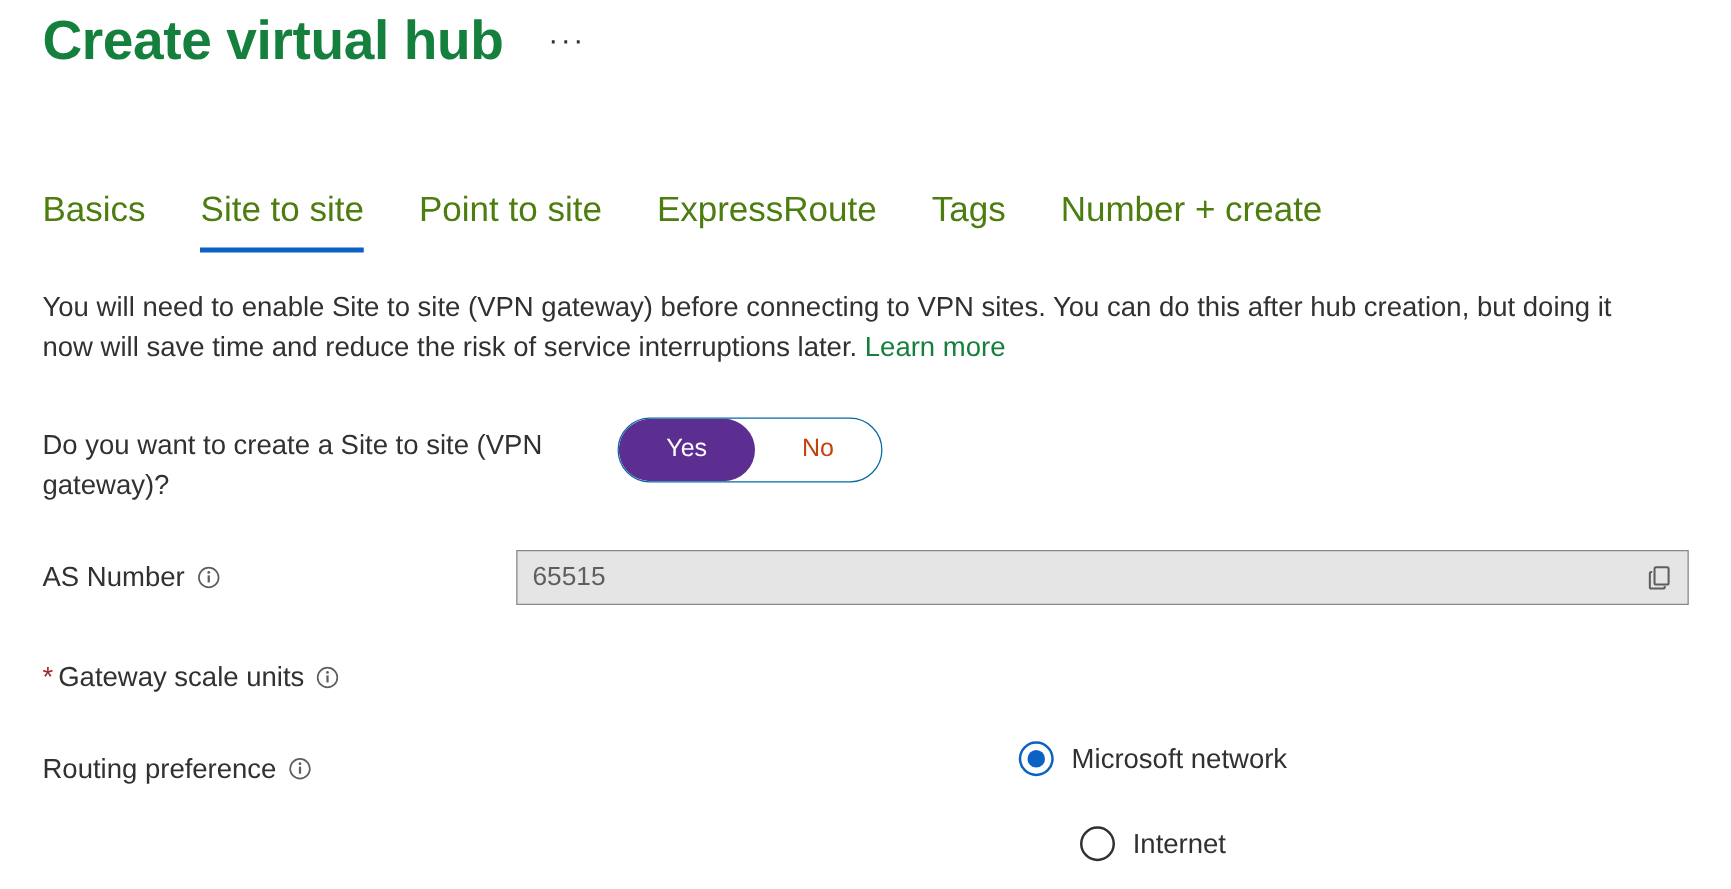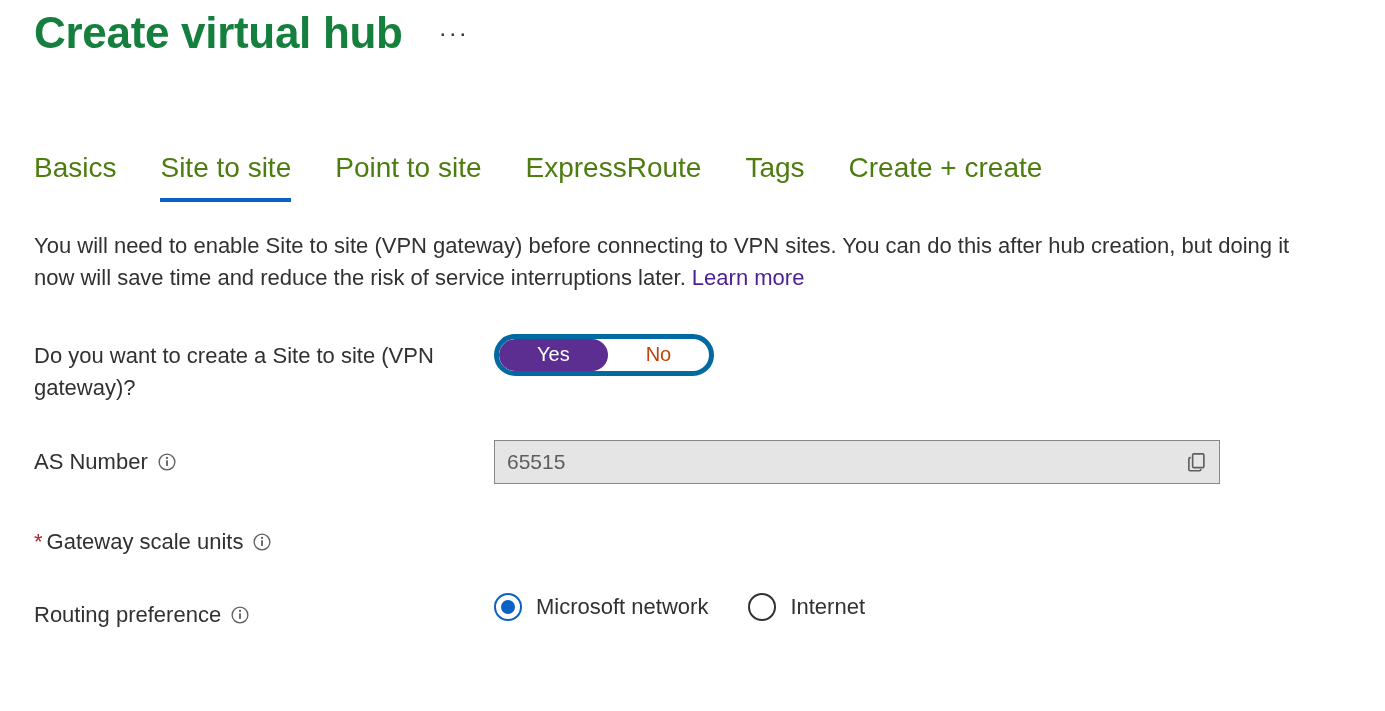--- a/index.html
+++ b/index.html
@@ -60,21 +60,21 @@
     border-bottom-color:#0b61c4;
   }
 
   
   .desc {
     font-size: 22px;
     line-height: 1.45;
     margin-bottom: 40px;
     max-width: 1300px;
   }
-  .desc a { color:#4c1d95; text-decoration:none; }
+  .desc a { color:#15803d; text-decoration:none; }
 
   
   .form-row {
     display:flex;
     align-items:flex-start;
     margin-bottom: 36px;
   }
   .form-label {
     width: 460px;
     font-size: 22px;
@@ -90,24 +90,24 @@
     display:inline-flex;
     align-items:center;
   }
   .info-icon svg { width:18px; height:18px; }
 
   .form-control { flex:1; }
 
   
   .pill {
     display:inline-flex;
-    border:5px solid #0369a1;
+    border:1px solid #0369a1;
     border-radius: 999px;
     overflow:hidden;
-    height:42px;
+    height:52px;
   }
   .pill button {
     border:none;
     background:transparent;
     font-size:20px;
     padding: 0 38px;
     cursor:pointer;
     color:#c2410c;
   }
   .pill button.selected {
@@ -118,21 +118,21 @@
 
   
   .readonly-box {
     display:flex;
     align-items:center;
     justify-content:space-between;
     background:#e5e5e5;
     border:1px solid #8a8886;
     height:44px;
     padding: 0 12px;
-    width: 726px;
+    width: 938px;
   }
   .readonly-box .val { color:#605e5c; font-size:21px; }
   .copy-icon { cursor:pointer; display:inline-flex; }
   .copy-icon svg { width:20px; height:20px; }
 
   
   .select {
     display:flex;
     align-items:center;
     justify-content:space-between;
@@ -141,21 +141,21 @@
     padding: 0 14px;
     width: 865px;
     cursor:pointer;
     background:#fff;
   }
   .select .val { font-size:21px; color:#323130; }
   .select .chev { display:inline-flex; }
   .select .chev svg { width:20px; height:20px; }
 
   
-  .radio-group { display:flex; gap:40px; align-items:center; }
+  .radio-group { display:flex; gap:40px; align-items:center;flex-direction:column; }
   .radio {
     display:flex; align-items:center; gap:14px; cursor:pointer; font-size:22px;
   }
   .radio .outer {
     width:28px; height:28px; border:2px solid #323130; border-radius:50%;
     display:flex; align-items:center; justify-content:center;
   }
   .radio.selected .outer { border-color:#0b61c4; }
   .radio .inner {
     width:14px; height:14px; border-radius:50%; background:transparent;
@@ -172,21 +172,21 @@
     <h1 class="page-title">Create virtual hub</h1>
     <span class="more-btn">···</span>
   </div>
 
   <div class="tabs">
     <div class="tab">Basics</div>
     <div class="tab active">Site to site</div>
     <div class="tab">Point to site</div>
     <div class="tab">ExpressRoute</div>
     <div class="tab">Tags</div>
-    <div class="tab">Create + create</div>
+    <div class="tab">Number + create</div>
   </div>
 
   <p class="desc">
     <span>You will need to enable Site to site (VPN gateway) before connecting to VPN sites. You can do this after hub creation, but doing it now will save time and reduce the risk of service interruptions later.  </span>
     <a>Learn more</a>
   </p>
 
   <div class="form-row">
     <div class="form-label">
       <span>Do you want to create a Site to site (VPN gateway)?</span>

